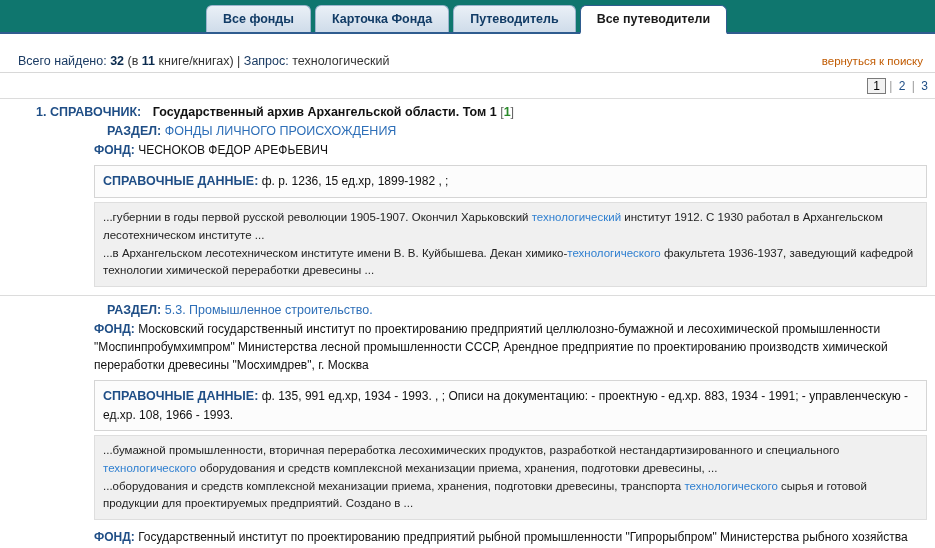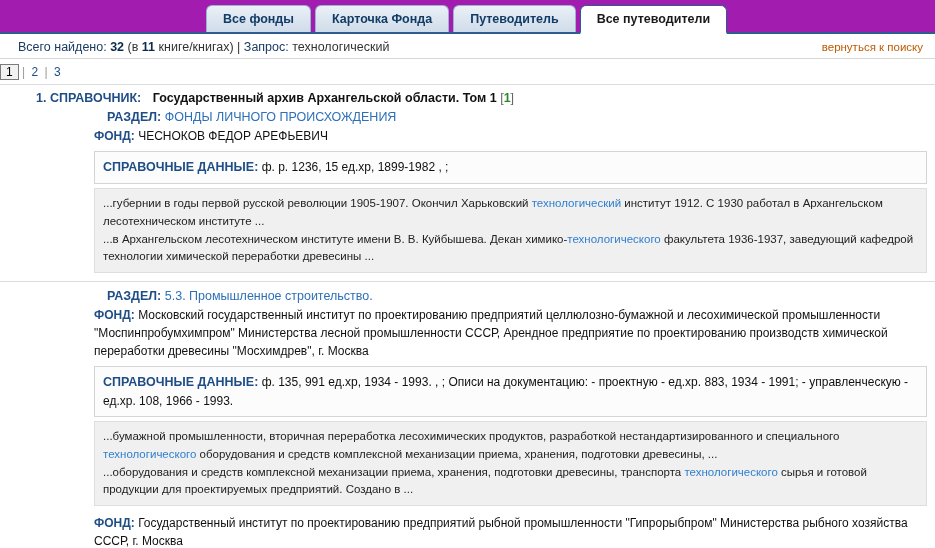--- a/index.html
+++ b/index.html
@@ -12,21 +12,21 @@
     overflow: hidden;
     background: #ffffff;
     font-family: "Liberation Sans", sans-serif;
     font-size: 12px;
     color: #000000;
   }
   .tabbar {
     position: relative;
     height: 34px;
     border-bottom: 2px solid #2f5c8f;
-    background: #a21caf;
+    background: #0f766e;
     display: flex;
     align-items: flex-end;
     padding-left: 206px;
     box-sizing: border-box;
   }
   .tab {
     height: 26px;
     line-height: 26px;
     padding: 0 16px;
     margin-right: 4px;
@@ -47,36 +47,37 @@
     position: relative;
     top: 2px;
     color: #1a1a1a;
   }
   .summary {
     position: relative;
     padding: 6px 10px 4px 18px;
     border-bottom: 1px solid #d8d8d8;
     font-size: 12.5px;
     color: #1b3b63;
+    margin-top: 14px;
   }
   .summary .label { color: #1b3b63; }
   .summary b { color: #0a2a4d; }
   .summary .plain { color: #333333; font-weight: normal; }
   .back-link {
     position: absolute;
     right: 12px;
     top: 7px;
     color: #c05a00;
     font-size: 11.5px;
     text-decoration: none;
     cursor: pointer;
   }
   .pager {
-    text-align: left;
-    padding: 5px 12px 4px 0;
+    text-align: right;
+    padding: 5px 4px 4px 0;
     font-size: 12px;
     color: #1f4e86;
   }
   .pager .cur {
     display: inline-block;
     border: 1px solid #7a7a7a;
     background: #f2f2f2;
     padding: 0 5px;
     color: #000;
   }

